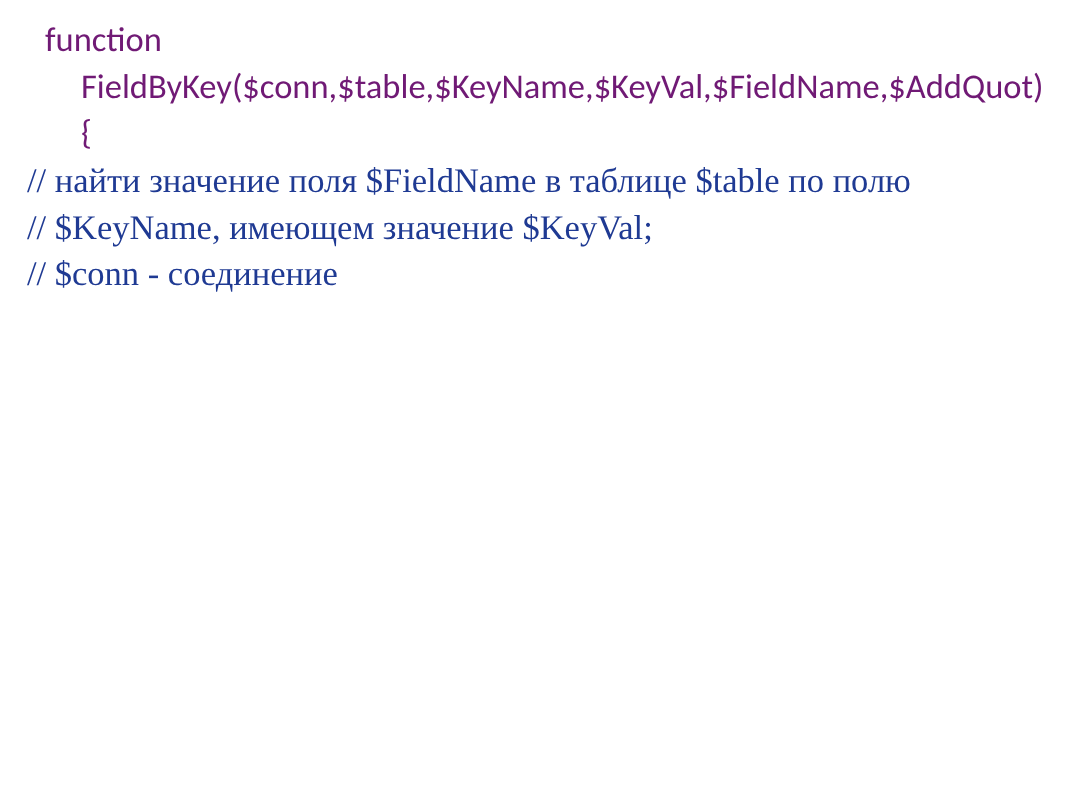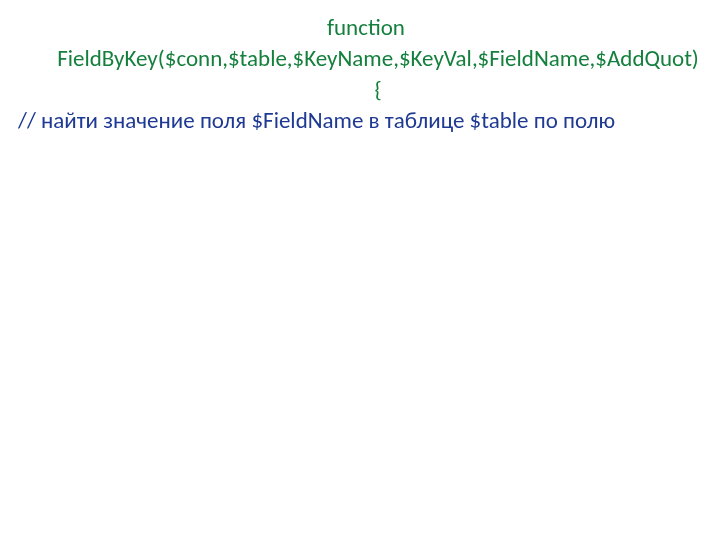--- a/index.html
+++ b/index.html
@@ -17,28 +17,30 @@
     }
     .code-block {
       font-size: 23px;
       line-height: 1.35;
     }
     .line {
       padding-left: 36px;
       text-indent: -36px;
     }
     .line1 {
-      color: #15803d;
+      color: #701a75;
       padding-left: 36px;
       text-indent: -24px;
-      text-align: center;
     }
     .comment {
       color: #1f3a93;
+      font-family: Liberation Serif, serif;
     }
   </style>
 </head>
 <body>
 
 <div class="code-block">
   <div class="line line1">function FieldByKey($conn,$table,$KeyName,$KeyVal,$FieldName,$AddQuot){</div>
   <div class="line comment">// найти значение поля $FieldName в таблице $table по полю</div>
+  <div class="line comment">// $KeyName,  имеющем значение $KeyVal;</div>
+  <div class="line comment">// $conn - соединение</div>
 </div>
 
 </body></html>

